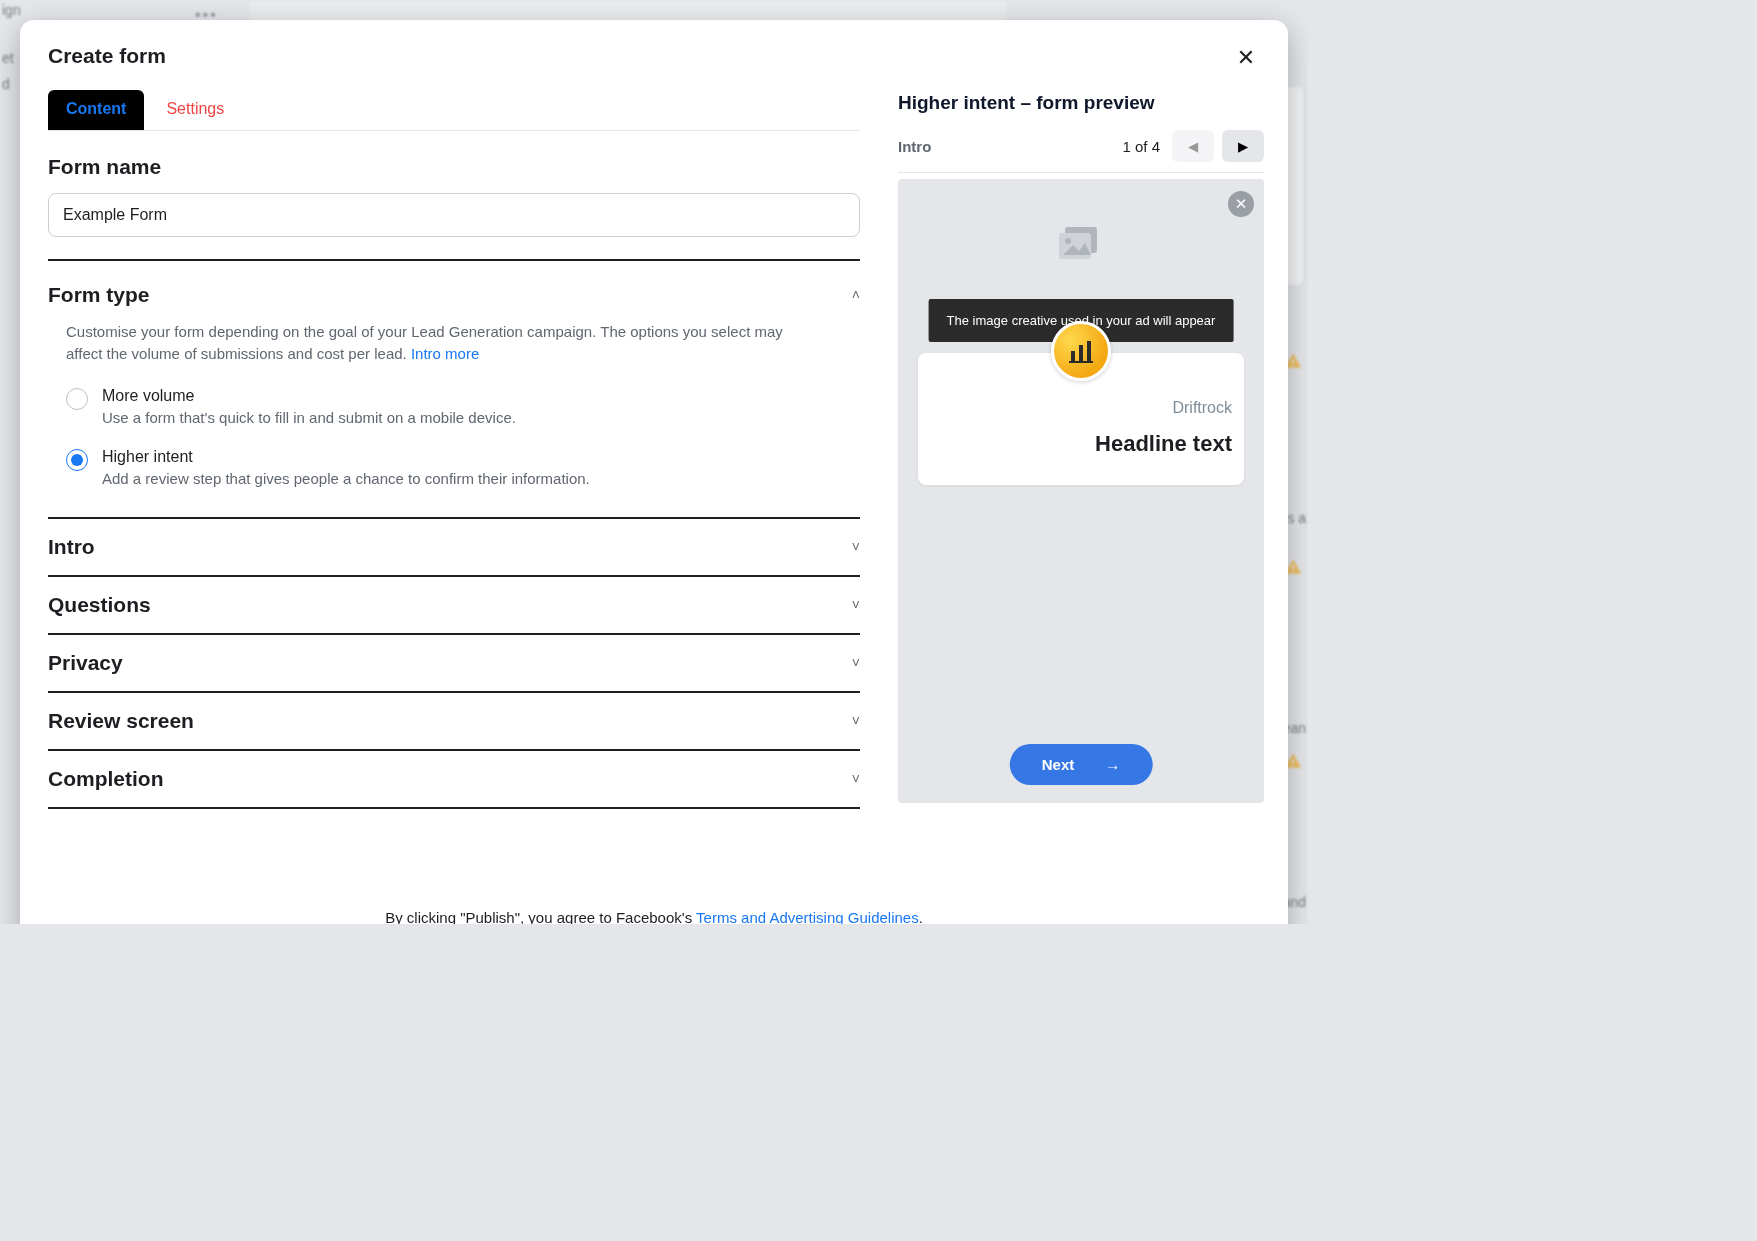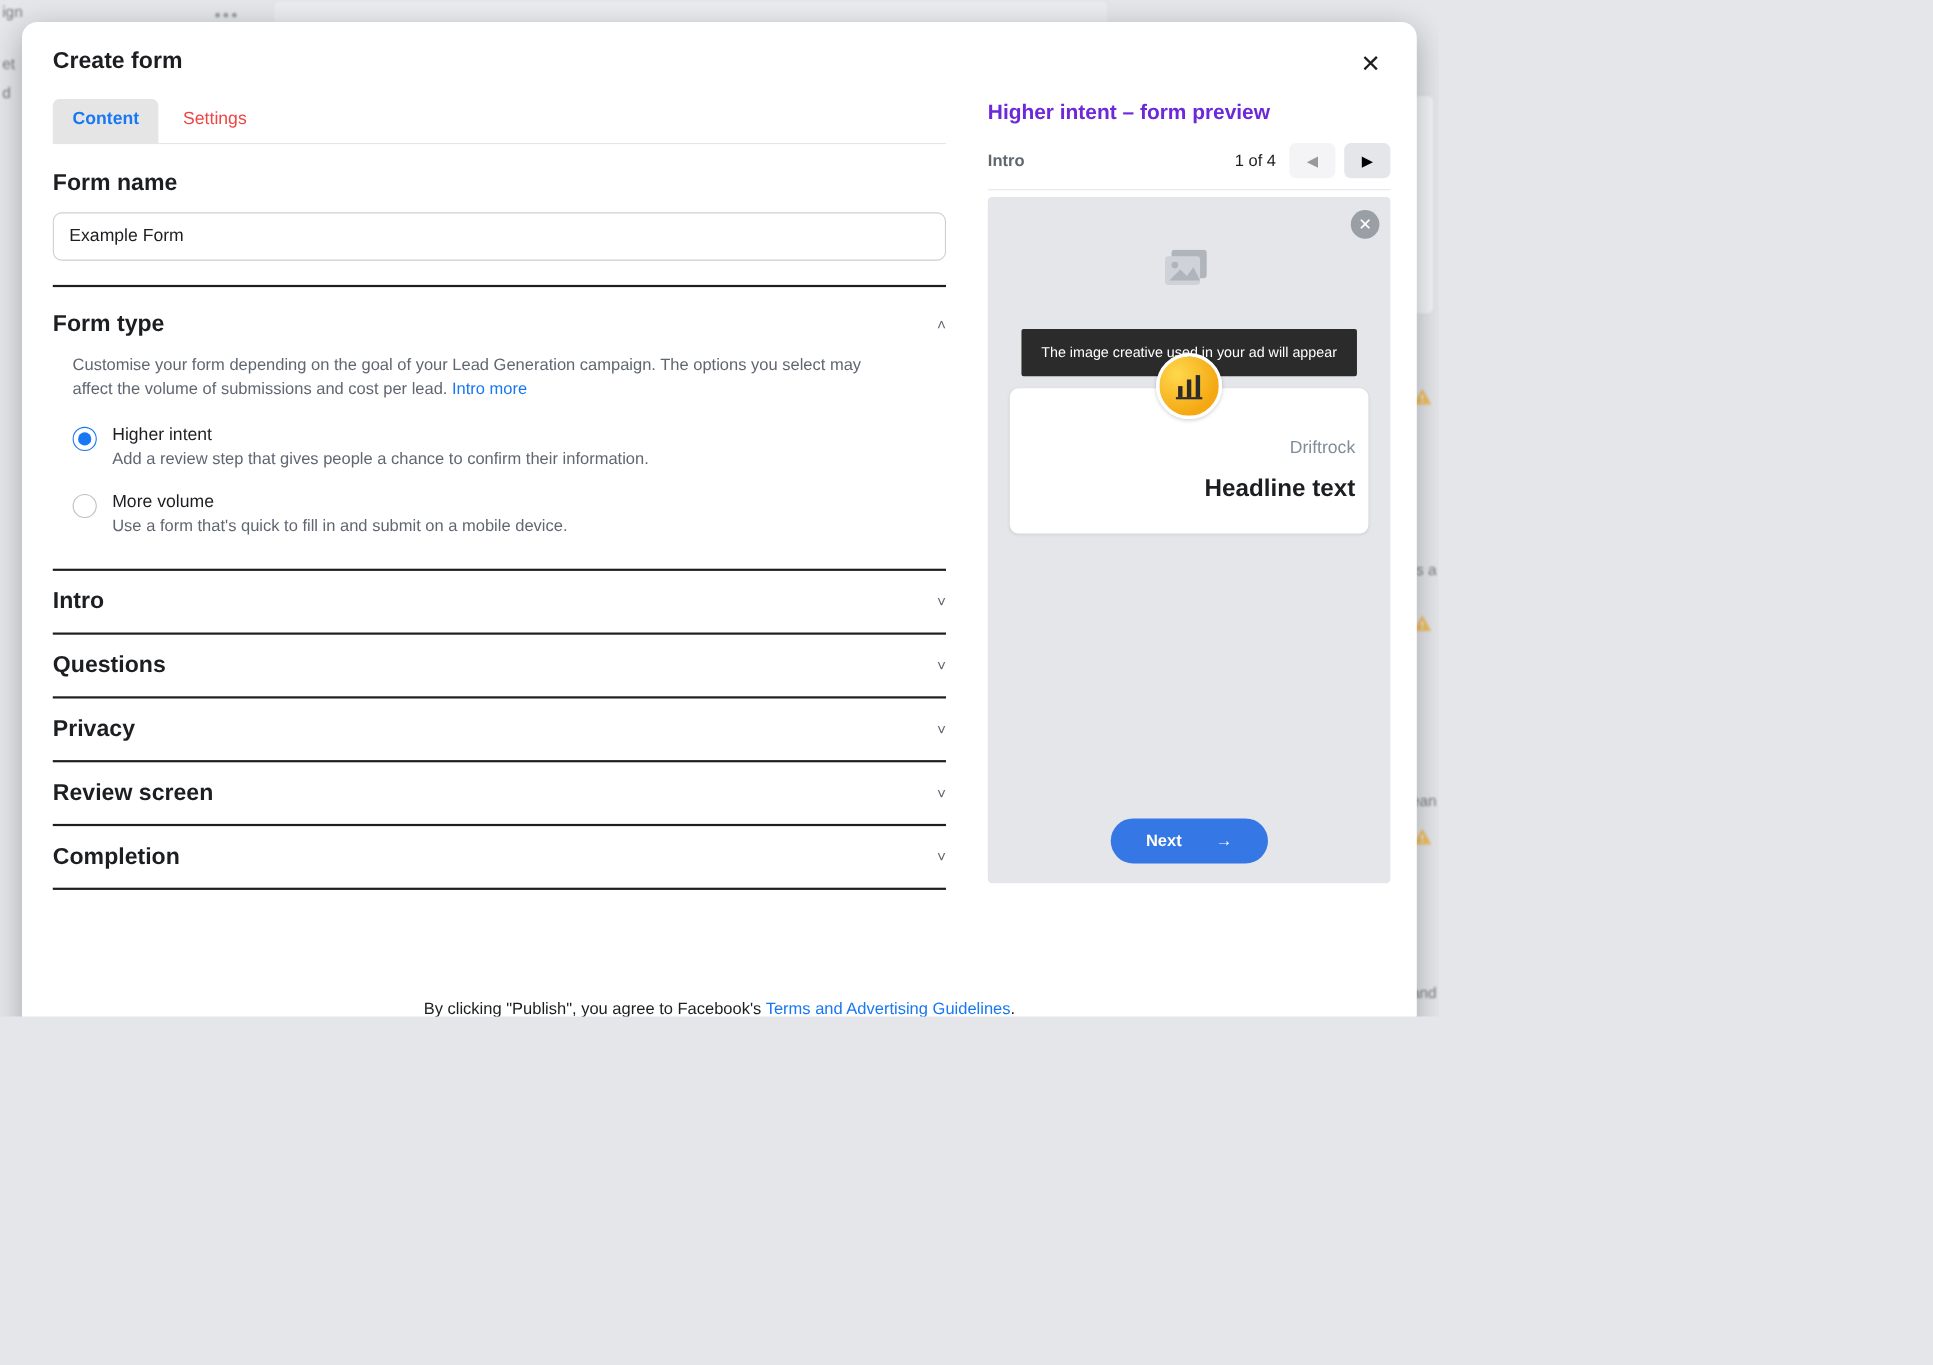--- a/index.html
+++ b/index.html
@@ -52,21 +52,21 @@
     border-bottom:1px solid #e4e6ea;
   }
   .tab {
     padding: 10px 18px 12px;
     font-size: 16px;
     color:#ef4444;
     cursor:pointer;
     border-radius:6px 6px 0 0;
   }
   .tab.active {
-    background:#e5e5e5;
+    background:#000000;
     color:#1877f2;
     font-weight:600;
   }
   .section-label {
     font-size:21px; font-weight:700; color:#1c1e21;
     margin-top:24px; margin-bottom:14px;
   }
   .text-input {
     width:100%;
     border:1px solid #ccd0d5;
@@ -104,21 +104,21 @@
     cursor:pointer;
   }
   .acc-title { font-size:21px; font-weight:700; color:#1c1e21; }
   .acc-last { border-bottom:2px solid #1c1e21; }
 
   .right-pane {
     width:400px; flex-shrink:0;
     padding: 24px 24px 0 10px;
     display:flex; flex-direction:column;
   }
-  .preview-title { font-size:19px; font-weight:700; color:#6d28d9; margin-bottom:16px; }
+  .preview-title { font-size:19px; font-weight:700; color:#0f172a; margin-bottom:16px; }
   .preview-subhead {
     display:flex; align-items:center; justify-content:space-between;
     border-bottom:1px solid #e4e6ea; padding-bottom:10px; margin-bottom:6px;
   }
   .preview-sub-left { font-size:15px; font-weight:600; color:#606770; }
   .preview-sub-right { display:flex; align-items:center; gap:8px; }
   .step-count { font-size:15px; color:#1c1e21; margin-right:4px; }
   .nav-btn {
     width:42px; height:32px; border-radius:6px;
     background:#e4e6ea; border:none;
@@ -242,34 +242,34 @@
 
       <div class="form-type-header">
         <div class="section-label" style="margin:0;">Form type</div>
         <span class="chev">˄</span>
       </div>
       <div class="form-type-desc">
         <span>Customise your form depending on the goal of your Lead Generation campaign. The options you select may affect the volume of submissions and cost per lead. </span><a href="#">Intro more</a>
       </div>
 
       <div class="radio-row">
+        <div class="radio-outer"></div>
+        <div>
+          <div class="radio-title">More volume</div>
+          <div class="radio-sub">Use a form that's quick to fill in and submit on a mobile device.</div>
+        </div>
+      </div>
+
+      <div class="radio-row">
         <div class="radio-outer selected">
             <div class="radio-inner"></div>
           </div>
         <div>
           <div class="radio-title">Higher intent</div>
           <div class="radio-sub">Add a review step that gives people a chance to confirm their information.</div>
-        </div>
-      </div>
-
-      <div class="radio-row">
-        <div class="radio-outer"></div>
-        <div>
-          <div class="radio-title">More volume</div>
-          <div class="radio-sub">Use a form that's quick to fill in and submit on a mobile device.</div>
         </div>
       </div>
 
       <div style="height:30px;"></div>
 
       <div class="acc-row">
         <div class="acc-title">Intro</div>
         <span class="chev">˅</span>
       </div>
       <div class="acc-row">

